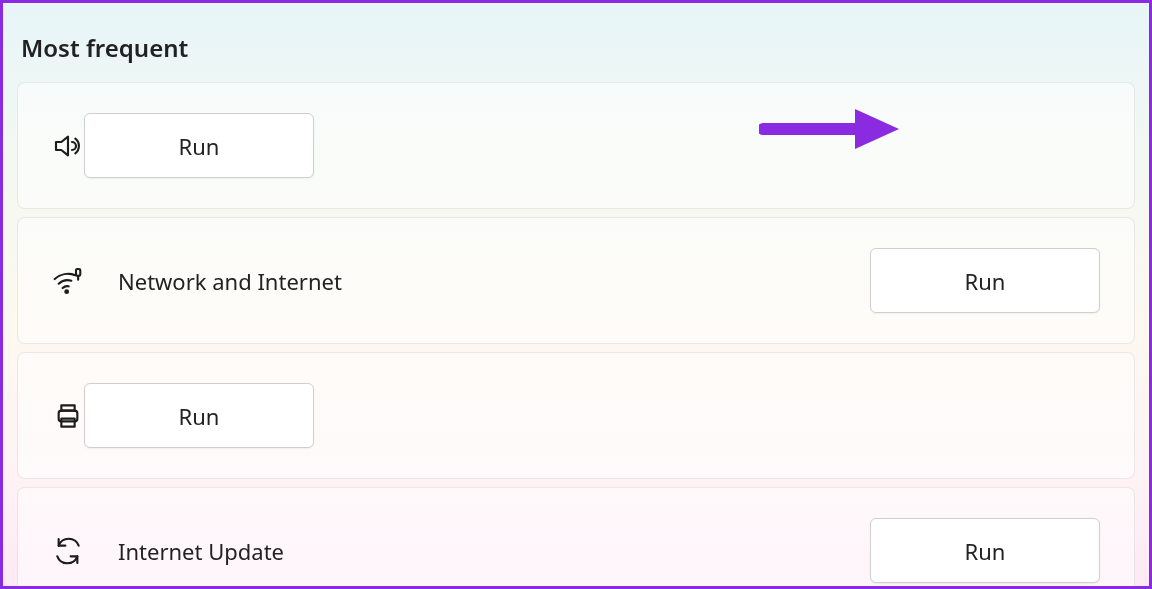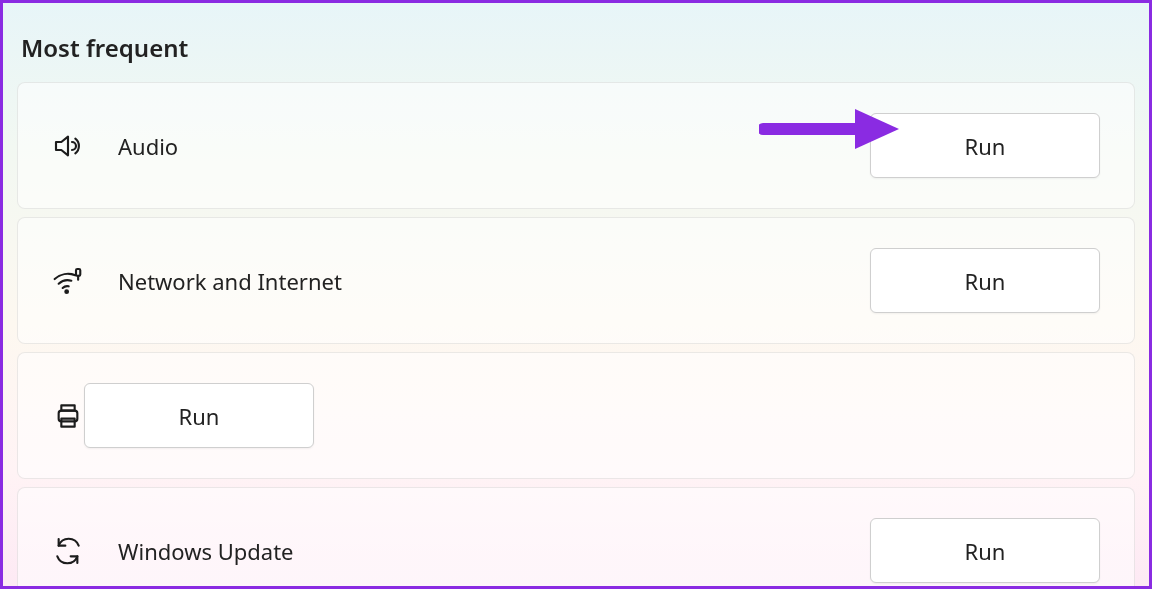--- a/index.html
+++ b/index.html
@@ -74,21 +74,20 @@
   <h2 class="section-title">Most frequent</h2>
 
   <div class="card">
     <span class="icon">
       <svg width="32" height="32" viewBox="0 0 24 24" fill="none" stroke="currentColor" stroke-width="1.6" stroke-linecap="round" stroke-linejoin="round">
         <path d="M3 9h4l5-4v14l-5-4H3z"></path>
         <path d="M15 9a3 3 0 0 1 0 6"></path>
         <path d="M17.5 6.5a7 7 0 0 1 0 11"></path>
       </svg>
     </span>
-    <span class="label">Audio</span>
     <button class="run-btn">Run</button>
   </div>
 
   <div class="card">
     <span class="icon">
       <svg width="32" height="32" viewBox="0 0 24 24" fill="none" stroke="currentColor" stroke-width="1.6" stroke-linecap="round" stroke-linejoin="round">
         <path d="M2 10.5a15 15 0 0 1 15.5-2.8"></path>
         <path d="M5 14a10 10 0 0 1 9.5-2.2"></path>
         <path d="M8 17.2a5 5 0 0 1 4.5-1.2"></path>
         <circle cx="11" cy="20" r="1" fill="currentColor"></circle>
@@ -113,21 +112,21 @@
 
   <div class="card">
     <span class="icon">
       <svg width="32" height="32" viewBox="0 0 24 24" fill="none" stroke="currentColor" stroke-width="1.6" stroke-linecap="round" stroke-linejoin="round">
         <path d="M20 8A8 8 0 0 0 5 8"></path>
         <polyline points="5 3 5 8 10 8"></polyline>
         <path d="M4 16a8 8 0 0 0 15 0"></path>
         <polyline points="19 21 19 16 14 16"></polyline>
       </svg>
     </span>
-    <span class="label">Windows Update</span>
+    <span class="label">Internet Update</span>
     <button class="run-btn">Run</button>
   </div>
 </div>
 
 <svg class="arrow" viewBox="0 0 140 48">
   <line x1="4" y1="24" x2="100" y2="24" stroke="#8a2be2" stroke-width="12" stroke-linecap="round"></line>
   <polygon points="96,4 140,24 96,44" fill="#8a2be2"></polygon>
 </svg>
 
 </body></html>

